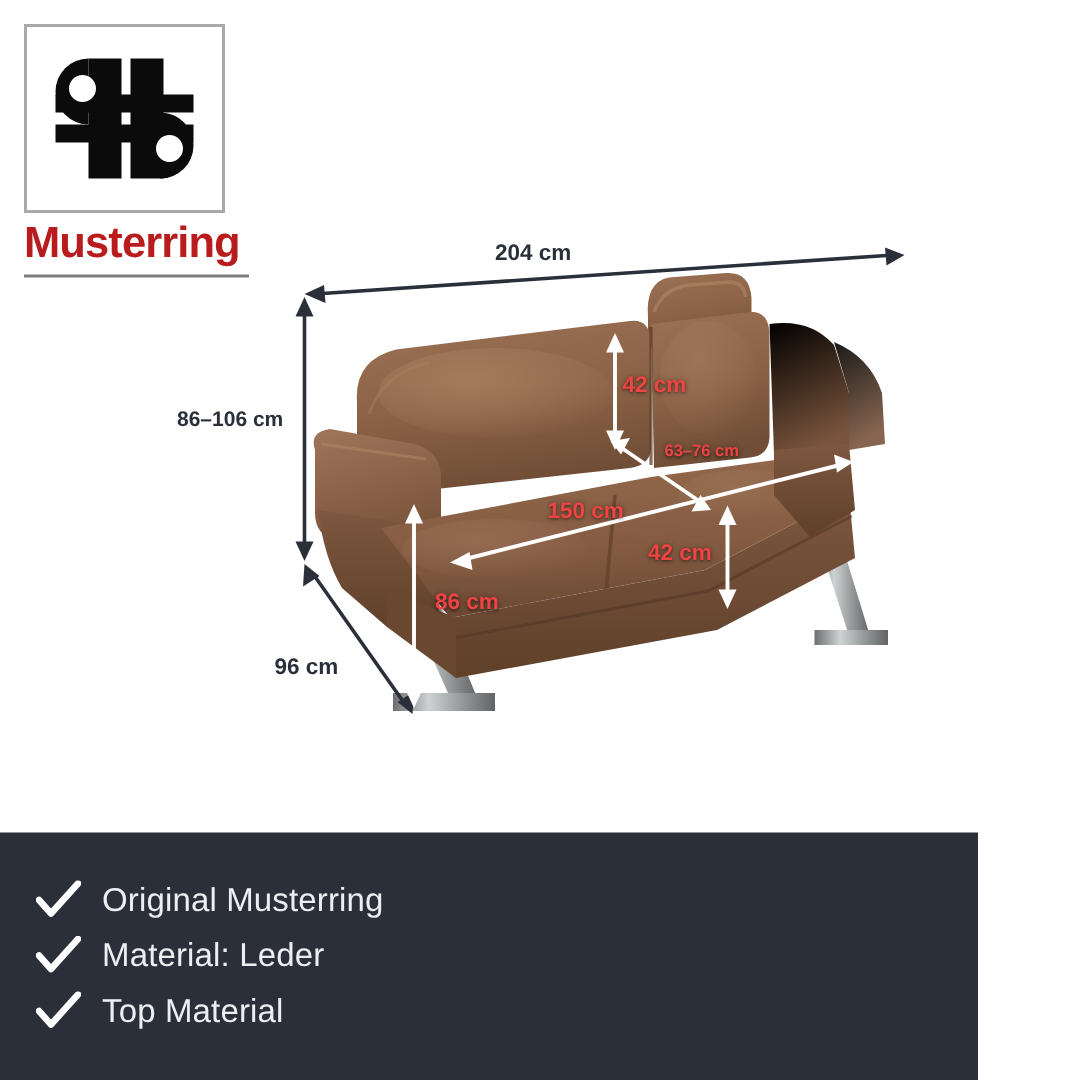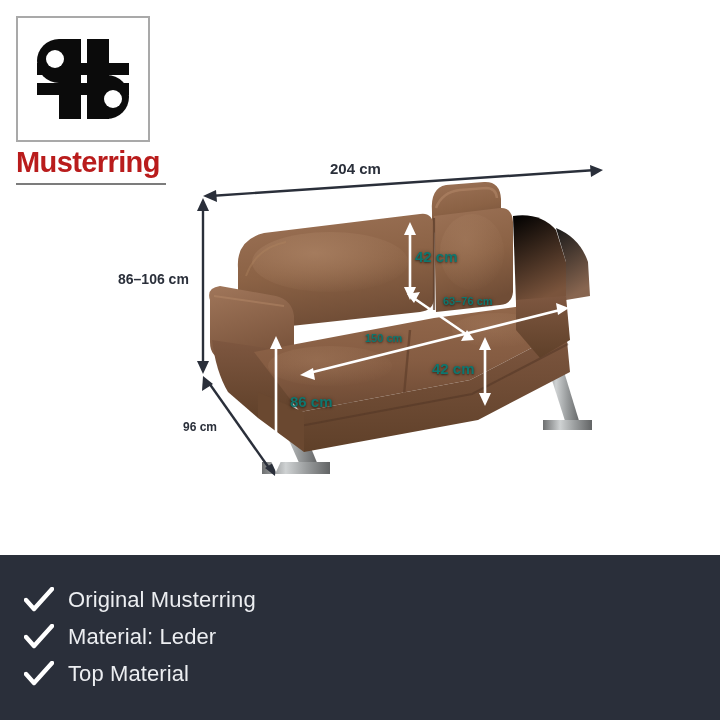--- a/index.html
+++ b/index.html
@@ -14,33 +14,33 @@
   .brand-word{position:absolute;left:16px;top:146px;width:152px;
               font-size:29px;font-weight:bold;color:#b91c1c;letter-spacing:-0.6px;}
   .brand-rule{position:absolute;left:16px;top:183px;width:150px;height:2px;background:#7c7c7c;}
 
   
   .sofa-scene{position:absolute;left:0;top:0;width:720px;height:555px;}
 
   
   .dim{position:absolute;font-weight:bold;white-space:nowrap;text-align:right;}
   .dim.dark{color:#2a2f3a;text-shadow:0 0 3px #fff,0 0 6px #fff,0 0 9px #fff;}
-  .dim.light{color:#0f766e;text-shadow:0 1px 2px rgba(0,0,0,.45),0 0 4px rgba(0,0,0,.3);}
+  .dim.light{color:#ef4444;text-shadow:0 1px 2px rgba(0,0,0,.45),0 0 4px rgba(0,0,0,.3);}
 
   #lbl-204{left:330px;top:160px;font-size:15px;}
   #lbl-86106{left:118px;top:271px;font-size:14px;}
-  #lbl-96{left:183px;top:420px;font-size:12px;}
+  #lbl-96{left:183px;top:436px;font-size:15px;}
   #lbl-42-back{left:415px;top:248px;font-size:15px;}
   #lbl-6376{left:443px;top:295px;font-size:11px;}
-  #lbl-150{left:365px;top:332px;font-size:11px;}
+  #lbl-150{left:365px;top:332px;font-size:15px;}
   #lbl-42-seat{left:432px;top:360px;font-size:15px;}
   #lbl-62{left:290px;top:393px;font-size:15px;}
 
   
-  .banner{position:absolute;left:0;top:555px;width:720px;height:165px;background:#2a2f3a;}
+  .banner{position:absolute;left:0;top:555px;width:652px;height:165px;background:#2a2f3a;}
   .feature-list{position:absolute;left:24px;top:26px;}
   .feature-row{display:flex;align-items:center;height:37px;}
   .check{width:44px;flex:0 0 44px;display:flex;align-items:center;justify-content:flex-start;}
   .feature-text{font-size:22px;color:#eceef1;font-weight:400;letter-spacing:.1px;}
 </style>
 </head>
 <body>
 
 <div id="stage">
 

